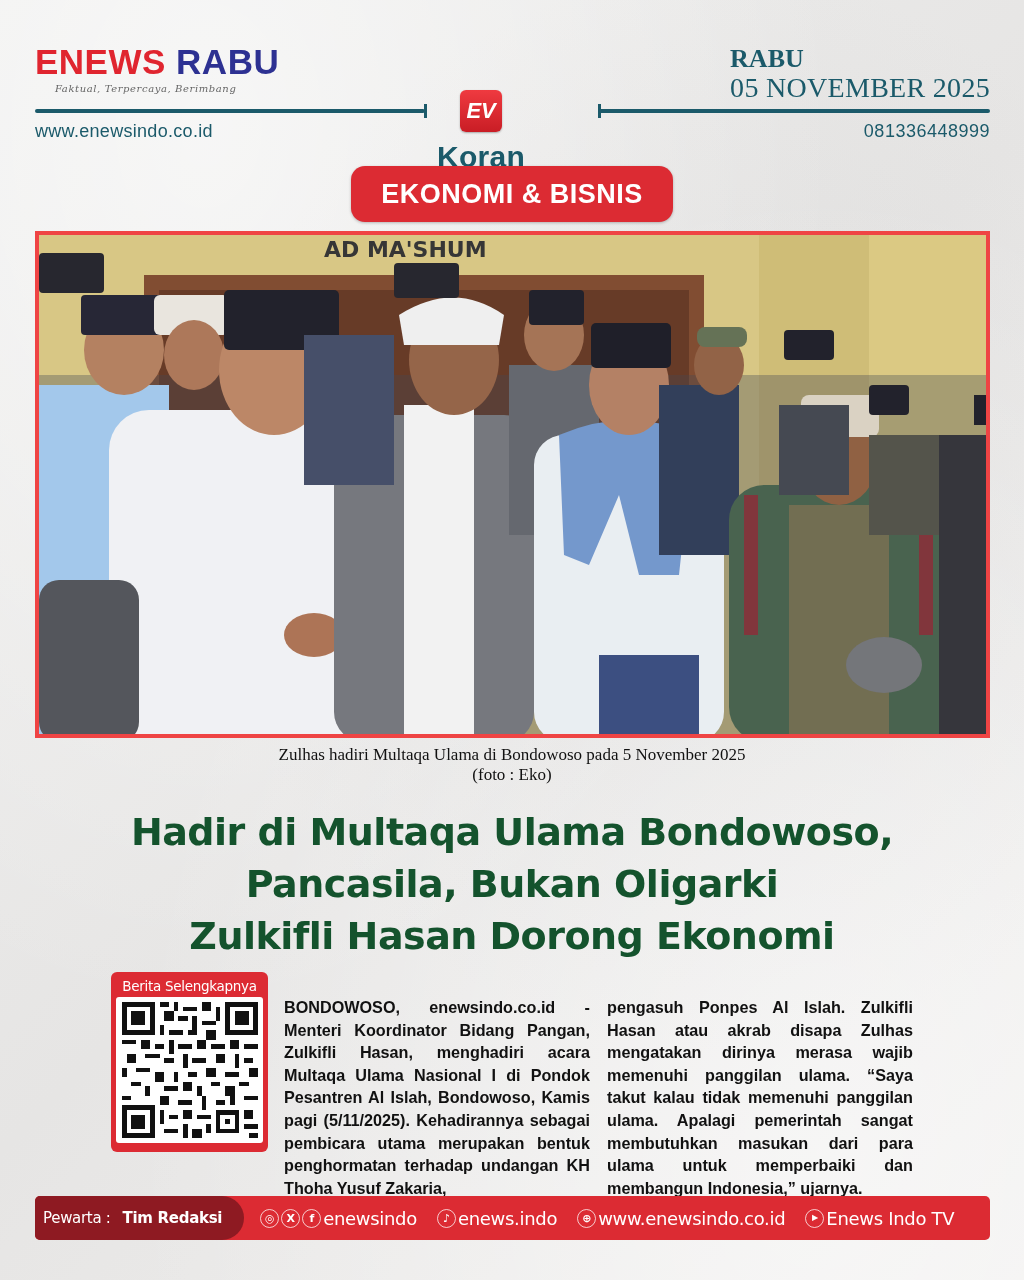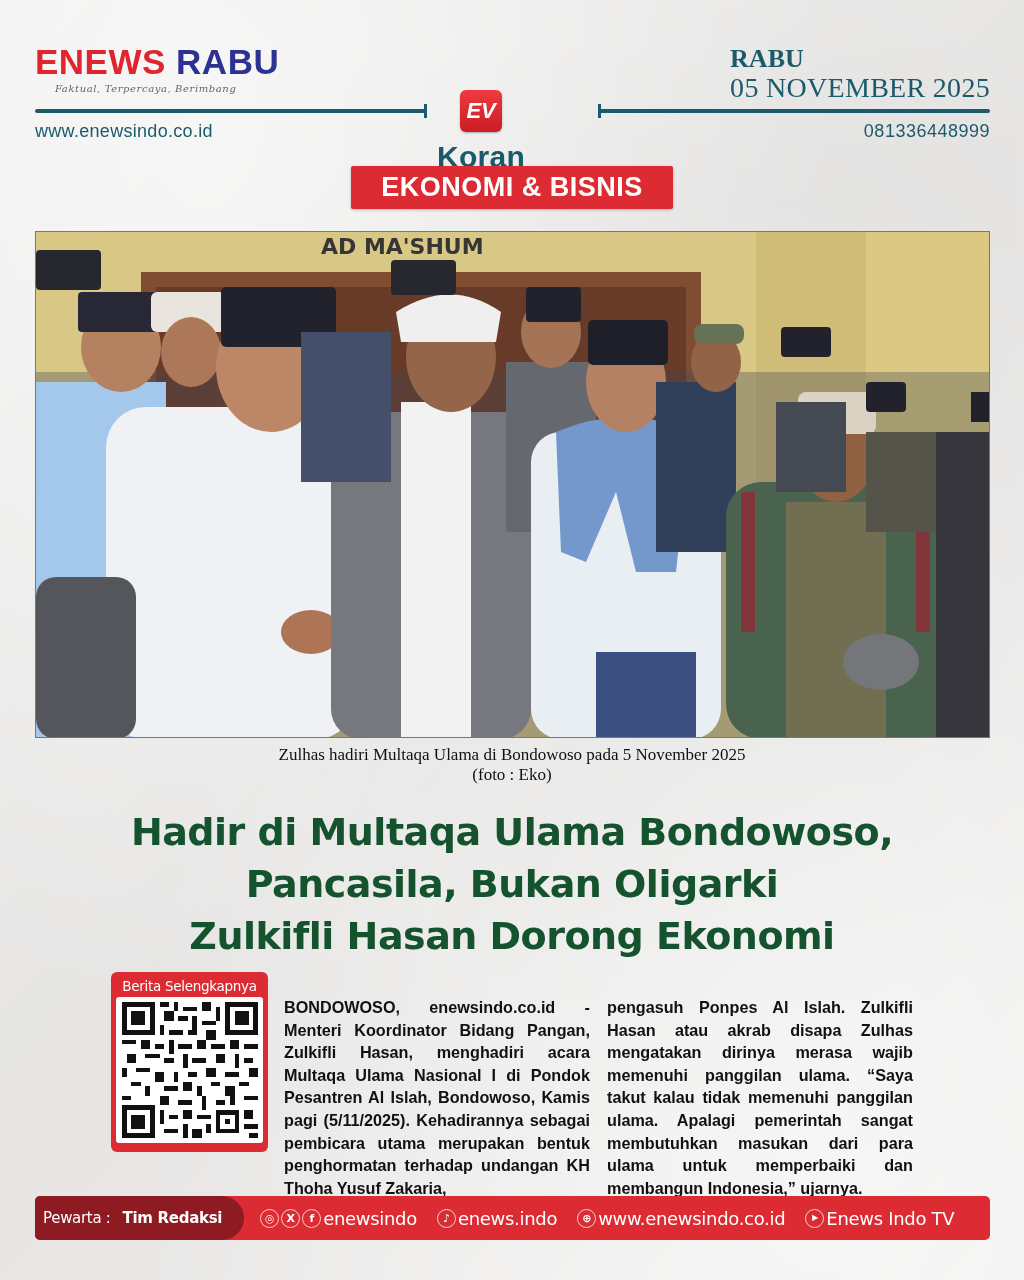--- a/index.html
+++ b/index.html
@@ -59,31 +59,31 @@
   }
   .day { font-size: 26px; font-weight: 700; }
   .date { font-size: 28px; margin-top: 2px; letter-spacing: 0.3px; }
   .phone {
     position: absolute; right: 34px; top: 121px;
     font-size: 18px; color: #1b5a6a; letter-spacing: 0.5px;
   }
 
   
   .category {
-    position: absolute; left: 351px; top: 166px; width: 322px; height: 43px;
-    background: #dc2b33; border-radius: 2px;
+    position: absolute; left: 351px; top: 166px; width: 322px; height: 56px;
+    background: #dc2b33; border-radius: 14px;
     display: flex; align-items: center; justify-content: center;
     color: #fff; font-weight: 700; font-size: 27px; letter-spacing: 0.5px;
     box-shadow: 0 1px 3px rgba(0,0,0,0.25);
   }
 
   
   .photo {
     position: absolute; left: 35px; top: 231px; width: 955px; height: 507px;
-    overflow: hidden; border: 1px solid #ef4444;
+    overflow: hidden; border: 4px solid #ef4444;
     background: #d8c47a;
   }
   .photo svg { display: block; }
 
   
   .caption {
     position: absolute; left: 0; width: 1024px; top: 745px; text-align: center;
     font-family: "Liberation Serif", serif; font-size: 17px; color: #111; line-height: 1.2;
   }
 

